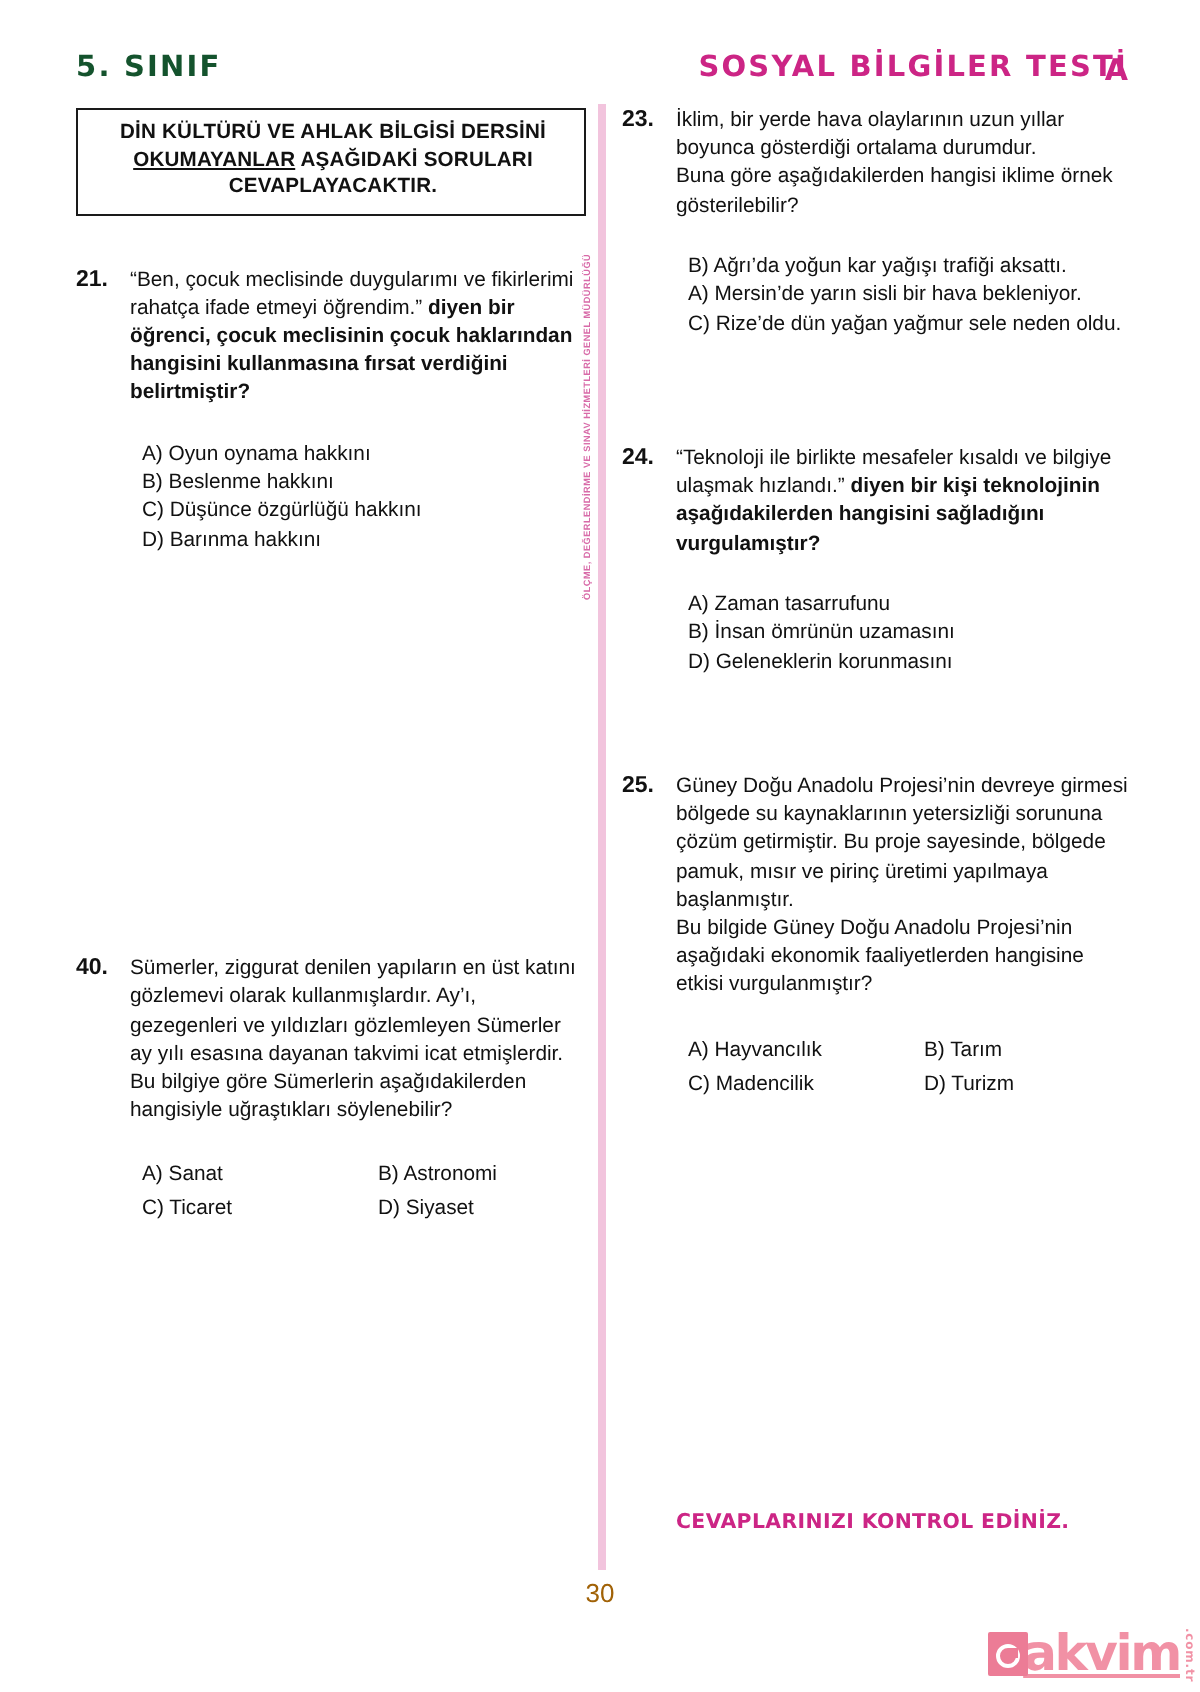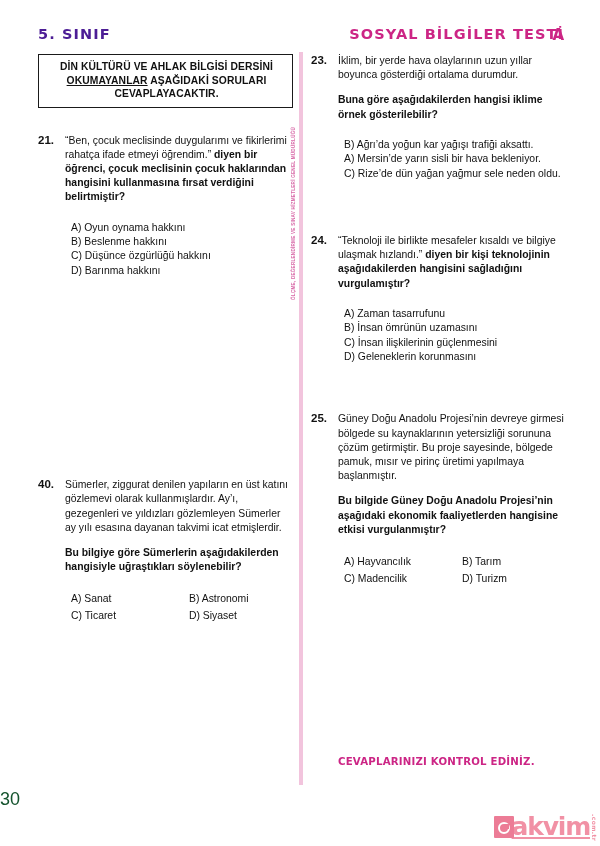--- a/index.html
+++ b/index.html
@@ -28,21 +28,21 @@
     right: 36px;
     height: 24px;
   }
   .hdr-grade {
     position: absolute;
     left: 0;
     top: 0;
     font-size: 14.5px;
     font-weight: bold;
     letter-spacing: 1.1px;
-    color: #4c1d95;
+    color: #14532d;
     font-family: "DejaVu Sans", sans-serif;
   }
   .hdr-title {
     position: absolute;
     left: 0;
     right: 0;
     top: 0;
     text-align: right;
     font-size: 14.5px;
     font-weight: bold;
@@ -127,23 +127,22 @@
   .q-stem {
     font-size: 10.4px;
     line-height: 14.2px;
     color: #111111;
     text-align: left;
   }
   .q-stem .b { font-weight: bold; }
   .q-ask {
     font-size: 10.4px;
     line-height: 14.2px;
-    font-weight: bold;
-    color: #111111;
-    margin-top: 11px;
+    font-weight: normal;
+    color: #111111;
   }
 
   
   .opts {
     margin-top: 16px;
     padding-left: 6px;
   }
   .opt {
     font-size: 10.4px;
     line-height: 14.4px;
@@ -169,23 +168,23 @@
     line-height: 14.5px;
     letter-spacing: 0.2px;
     color: #cc2585;
     font-family: "DejaVu Sans", sans-serif;
   }
   .page-number {
     position: absolute;
     left: 0;
     right: 0;
     top: 789px;
-    text-align: left;
-    font-size: 18px;
-    color: #14532d;
+    text-align: center;
+    font-size: 13px;
+    color: #a16207;
   }
 
   
   .watermark {
     position: absolute;
     right: 2px;
     bottom: 4px;
     height: 30px;
     display: flex;
     align-items: center;
@@ -293,21 +292,20 @@
         <div class="opt">C) Rize’de dün yağan yağmur sele neden oldu.</div>
       </div>
     </div>
 
     <div class="q" style="margin-bottom:48px;">
       <span class="q-num">24.</span>
       <div class="q-stem"><span>“Teknoloji ile birlikte mesafeler kısaldı ve bilgiye ulaşmak hızlandı.” </span><span class="b">diyen bir kişi teknolojinin aşağıdakilerden hangisini sağladığını vurgulamıştır?</span></div>
       <div class="opts">
         <div class="opt">A) Zaman tasarrufunu</div>
         <div class="opt">B) İnsan ömrünün uzamasını</div>
-        <div class="opt">C) İnsan ilişkilerinin güçlenmesini</div>
         <div class="opt">D) Geleneklerin korunmasını</div>
       </div>
     </div>
 
     <div class="q">
       <span class="q-num">25.</span>
       <div class="q-stem">Güney Doğu Anadolu Projesi’nin devreye girmesi bölgede su kaynaklarının yetersizliği sorununa çözüm getirmiştir. Bu proje sayesinde, bölgede pamuk, mısır ve pirinç üretimi yapılmaya başlanmıştır.</div>
       <div class="q-ask">Bu bilgide Güney Doğu Anadolu Projesi’nin aşağıdaki ekonomik faaliyetlerden hangisine etkisi vurgulanmıştır?</div>
       <div class="opts-grid">
         <div class="opt">A) Hayvancılık</div>

